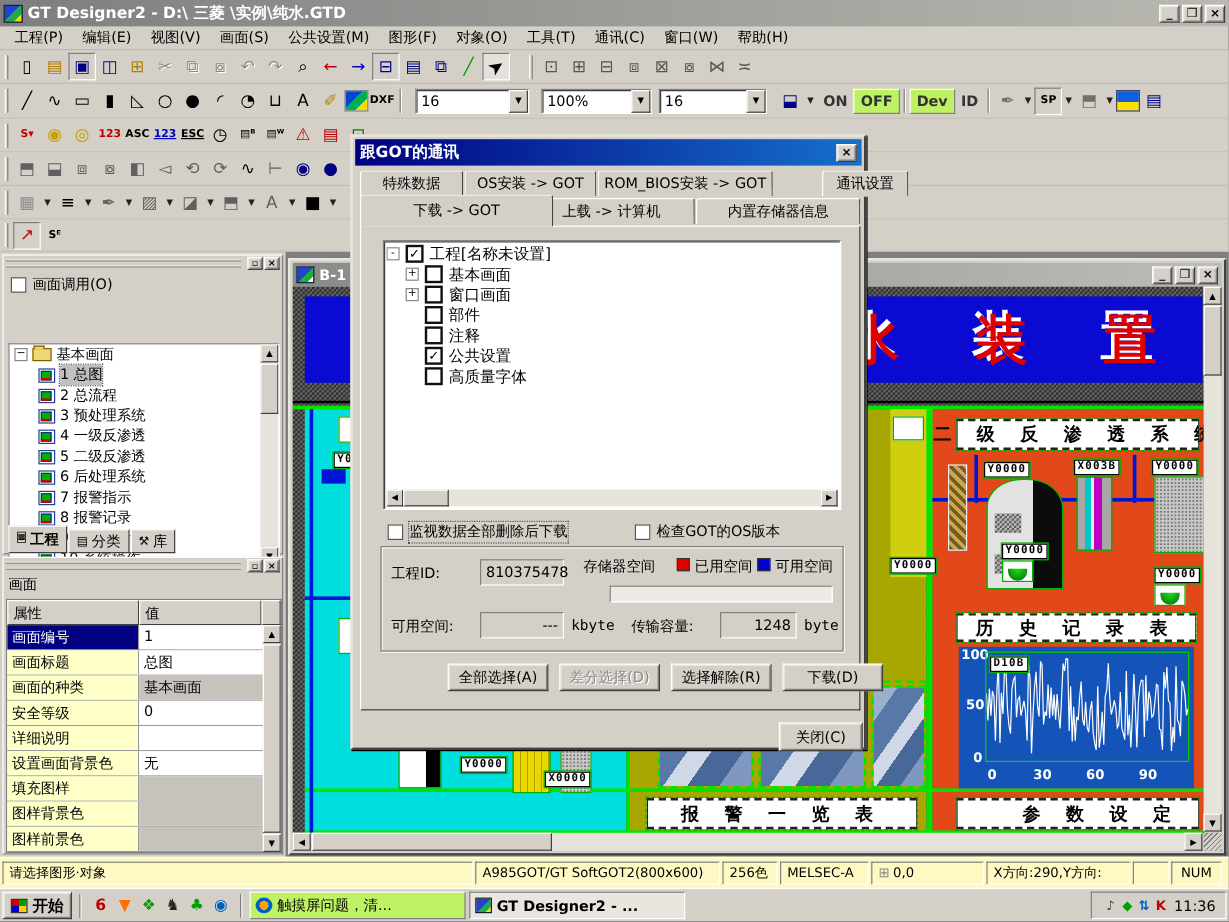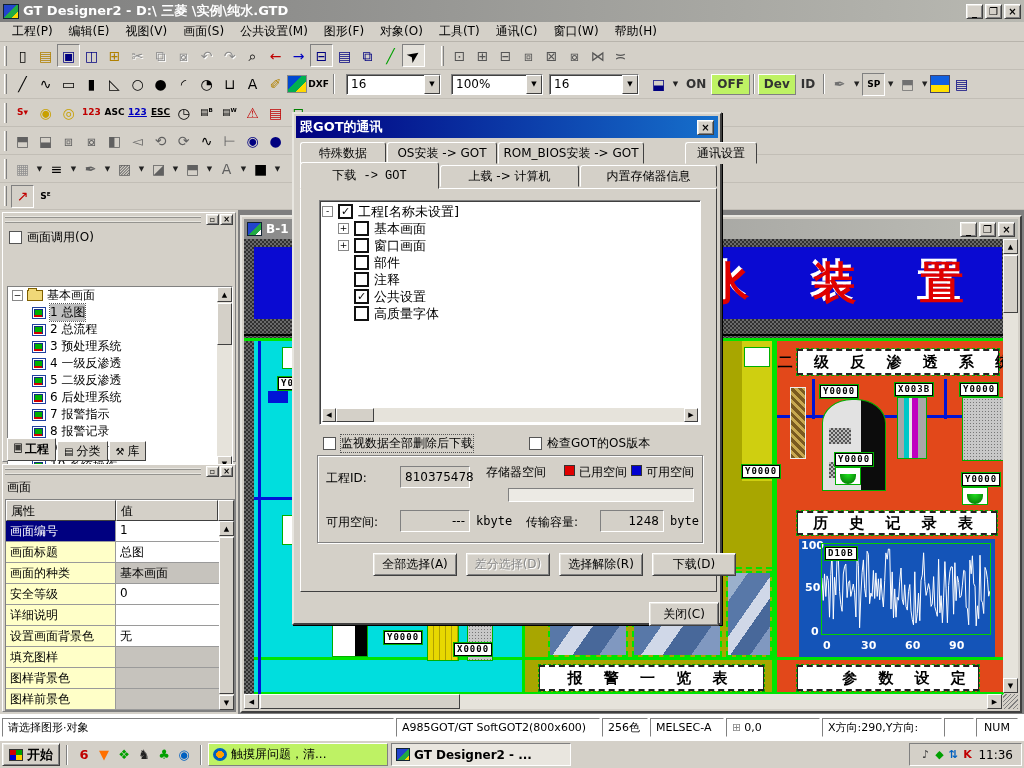--- a/index.html
+++ b/index.html
@@ -102,21 +102,21 @@
 #dlg-tree .inner{position:absolute;inset:2px 2px 16px 2px;overflow:hidden;}
 .dtitem{display:flex;align-items:center;gap:5px;height:17px;font-size:13px;white-space:nowrap;}
 .dtitem.lvl1{margin-left:16px;}
 .group{position:absolute;border:1px solid #808080;box-shadow:inset 1px 1px 0 #fff,1px 1px 0 #fff;}
 .glbl{position:absolute;font-size:12px;white-space:nowrap;}
 .gfield{position:absolute;height:22px;border:1px solid;border-color:#808080 #fff #fff #808080;background:#d4d0c8;font-size:12px;display:flex;align-items:center;padding:0 4px;}
 .sw{position:absolute;width:11px;height:11px;border:1px solid #333;}
 .btn{position:absolute;background:#d4d0c8;border:1px solid;border-color:#fff #404040 #404040 #fff;box-shadow:inset 1px 1px 0 #e8e6e0,inset -1px -1px 0 #808080;font-size:12px;display:flex;align-items:center;justify-content:center;}
 .btn.disabled{color:#8a8a8a;text-shadow:1px 1px 0 #fff;}
 
-#statusbar{left:0;top:714px;width:1024px;height:26px;background:#ffffff;border-top:1px solid #fff;display:flex;align-items:center;gap:2px;padding:0 2px;}
+#statusbar{left:0;top:714px;width:1024px;height:26px;background:#fef9c3;border-top:1px solid #fff;display:flex;align-items:center;gap:2px;padding:0 2px;}
 .scell{height:19px;border:1px solid;border-color:#808080 #fff #fff #808080;padding:2px 5px;white-space:nowrap;overflow:hidden;font-size:11px;display:flex;align-items:center;gap:3px;}
 #taskbar{left:0;top:740px;width:1024px;height:28px;background:#d4d0c8;border-top:1px solid #fff;display:flex;align-items:center;gap:3px;padding:0 2px;}
 #start-btn{height:23px;display:flex;align-items:center;gap:4px;padding:0 6px;font-weight:bold;font-size:13px;}
 .flag{width:14px;height:12px;background:conic-gradient(from 0deg at 50% 50%,#00a000 0 25%,#ffd000 25% 50%,#0000d0 50% 75%,#d00000 75%);border:1px solid #333;}
 .qlicon{width:20px;height:21px;display:flex;align-items:center;justify-content:center;font-size:13px;font-weight:bold;}
 .taskbtn{width:180px;height:23px;display:flex;align-items:center;gap:4px;padding:0 4px;font-size:12px;white-space:nowrap;overflow:hidden;}
 .taskbtn.active{border:1px solid;border-color:#808080 #fff #fff #808080;background:#e9e6df;font-weight:bold;}
 .t-ico{width:14px;height:13px;flex:none;}
 #tray{height:23px;margin-left:auto;display:flex;align-items:center;gap:4px;padding:0 8px;border:1px solid;border-color:#808080 #fff #fff #808080;}
 #clock{font-size:12px;}
@@ -576,21 +576,21 @@
           <svg width="168" height="90" viewBox="0 0 168 90" style="display:block;">
             <polyline id="trend-line" points="0.0,34.0 1.3,56.4 2.5,29.9 3.8,52.5 5.0,31.9 6.3,36.3 7.5,73.2 8.8,30.6 10.0,8.3 11.3,75.1 12.5,33.3 13.8,51.0 15.0,15.9 16.3,13.8 17.6,47.5 18.8,60.6 20.1,67.3 21.3,30.0 22.6,22.4 23.8,20.1 25.1,53.6 26.3,39.2 27.6,36.7 28.8,52.4 30.1,46.2 31.3,40.0 32.6,48.8 33.9,73.0 35.1,9.6 36.4,21.8 37.6,83.8 38.9,50.0 40.1,28.7 41.4,15.9 42.6,44.3 43.9,53.1 45.1,7.2 46.4,10.3 47.6,59.7 48.9,49.0 50.1,52.4 51.4,26.4 52.7,54.5 53.9,28.9 55.2,52.4 56.4,34.8 57.7,55.8 58.9,34.4 60.2,52.1 61.4,63.0 62.7,36.6 63.9,8.9 65.2,15.2 66.4,5.0 67.7,5.2 69.0,65.1 70.2,27.9 71.5,73.8 72.7,44.9 74.0,73.2 75.2,53.3 76.5,56.2 77.7,37.2 79.0,24.0 80.2,55.1 81.5,60.7 82.7,40.8 84.0,62.4 85.3,66.1 86.5,47.7 87.8,40.5 89.0,66.8 90.3,75.7 91.5,80.9 92.8,27.8 94.0,79.1 95.3,69.5 96.5,49.1 97.8,76.7 99.0,36.5 100.3,31.2 101.6,8.8 102.8,37.4 104.1,51.4 105.3,46.4 106.6,39.6 107.8,45.8 109.1,62.4 110.3,59.8 111.6,32.6 112.8,62.7 114.1,67.4 115.3,72.3 116.6,15.2 117.9,68.8 119.1,51.7 120.4,78.8 121.6,53.1 122.9,17.6 124.1,44.8 125.4,78.8 126.6,41.6 127.9,27.5 129.1,22.8 130.4,23.0 131.6,70.2 132.9,18.7 134.1,56.7 135.4,32.3 136.7,38.4 137.9,53.6 139.2,51.8 140.4,41.2 141.7,26.3 142.9,27.2 144.2,63.4 145.4,64.4 146.7,80.8 147.9,16.1 149.2,29.8 150.4,11.8 151.7,39.6 153.0,42.2 154.2,81.9 155.5,61.8 156.7,74.7 158.0,11.2 159.2,56.2 160.5,58.7 161.7,69.5 163.0,23.4 164.2,26.7 165.5,35.7 166.7,52.2 168.0,46.8" fill="none" stroke="#ffffff" stroke-width="1"></polyline>
           </svg>
         </div>
         <span class="tag" style="left:26px;top:8px;">D10B</span>
       </div>
 
       <div class="plate abs" style="left:295px;top:426px;width:225px;height:26px;">
           <span>报 警 一 览 表</span>
         </div>
-      <div class="plate abs" style="left:553px;top:426px;width:182px;height:26px;padding-left:40px;">
+      <div class="plate abs" style="left:553px;top:426px;width:202px;height:26px;padding-left:40px;">
           <span>参 数 设 定</span>
         </div>
     </div>
 
     <div class="sb-v abs" style="right:2px;top:22px;bottom:18px;">
       <span class="sb-btn">▲</span>
       <div class="thumb" style="height:58px;margin-top:1px;"></div>
       <div style="flex:1;"></div>
       <span class="sb-btn">▼</span>
     </div>
@@ -773,21 +773,21 @@
     </div>
 
     <div class="abs" style="left:6px;top:28px;width:417px;height:22px;">
       <span class="tab" style="left:0;width:86px;">特殊数据</span>
       <span class="tab" style="left:87px;width:110px;">OS安装 -&gt; GOT</span>
       <span class="tab" style="left:198px;width:146px;">ROM_BIOS安装 -&gt; GOT</span>
       <span class="tab" style="left:345px;width:72px;margin-left:40px;">通讯设置</span>
     </div>
 
     <div class="abs" style="left:6px;top:51px;width:417px;height:24px;">
-      <span class="tab active" style="left:0;width:139px;top:-3px;font-family:Liberation Mono, monospace;">下载 -&gt; GOT</span>
+      <span class="tab active" style="left:0;width:161px;top:-3px;">下载 -&gt; GOT</span>
       <span class="tab" style="left:140px;width:139px;">上载 -&gt; 计算机</span>
       <span class="tab" style="left:280px;width:137px;">内置存储器信息</span>
     </div>
     <div id="dlg-page" class="abs">
 
       <div id="dlg-tree" class="sunken abs">
         <div class="inner">
 
             <div class="dtitem">
               <span class="exp">-</span>

